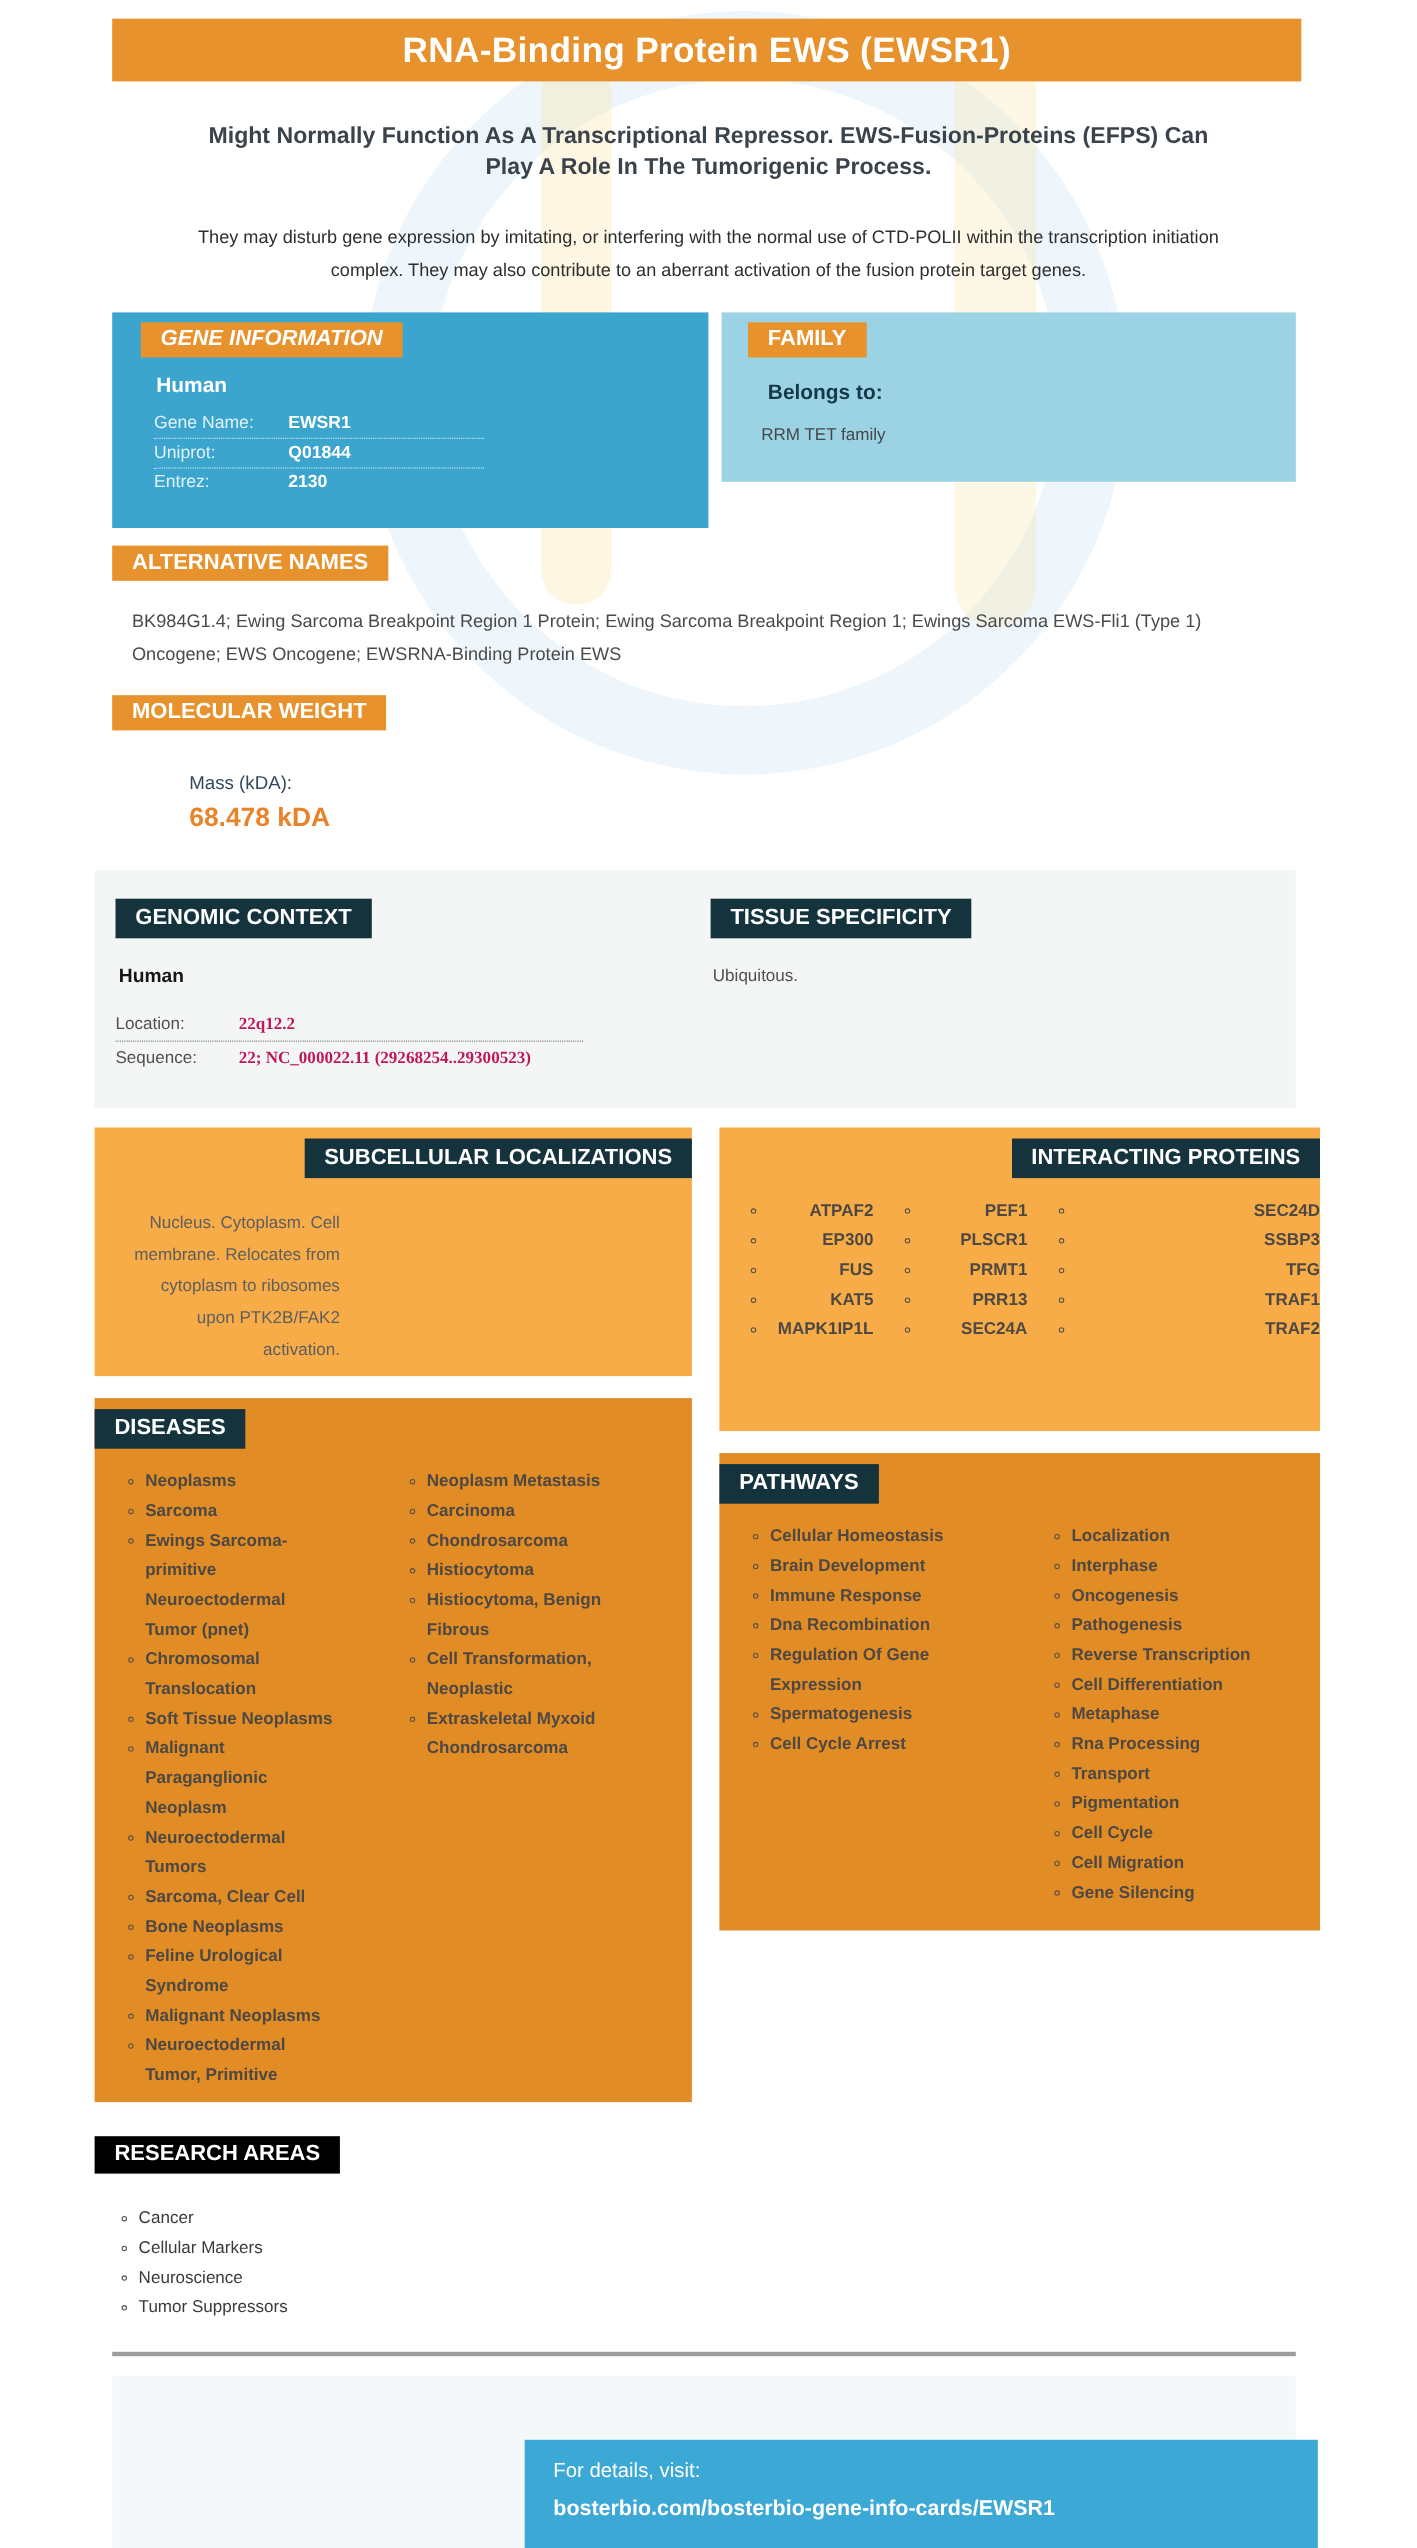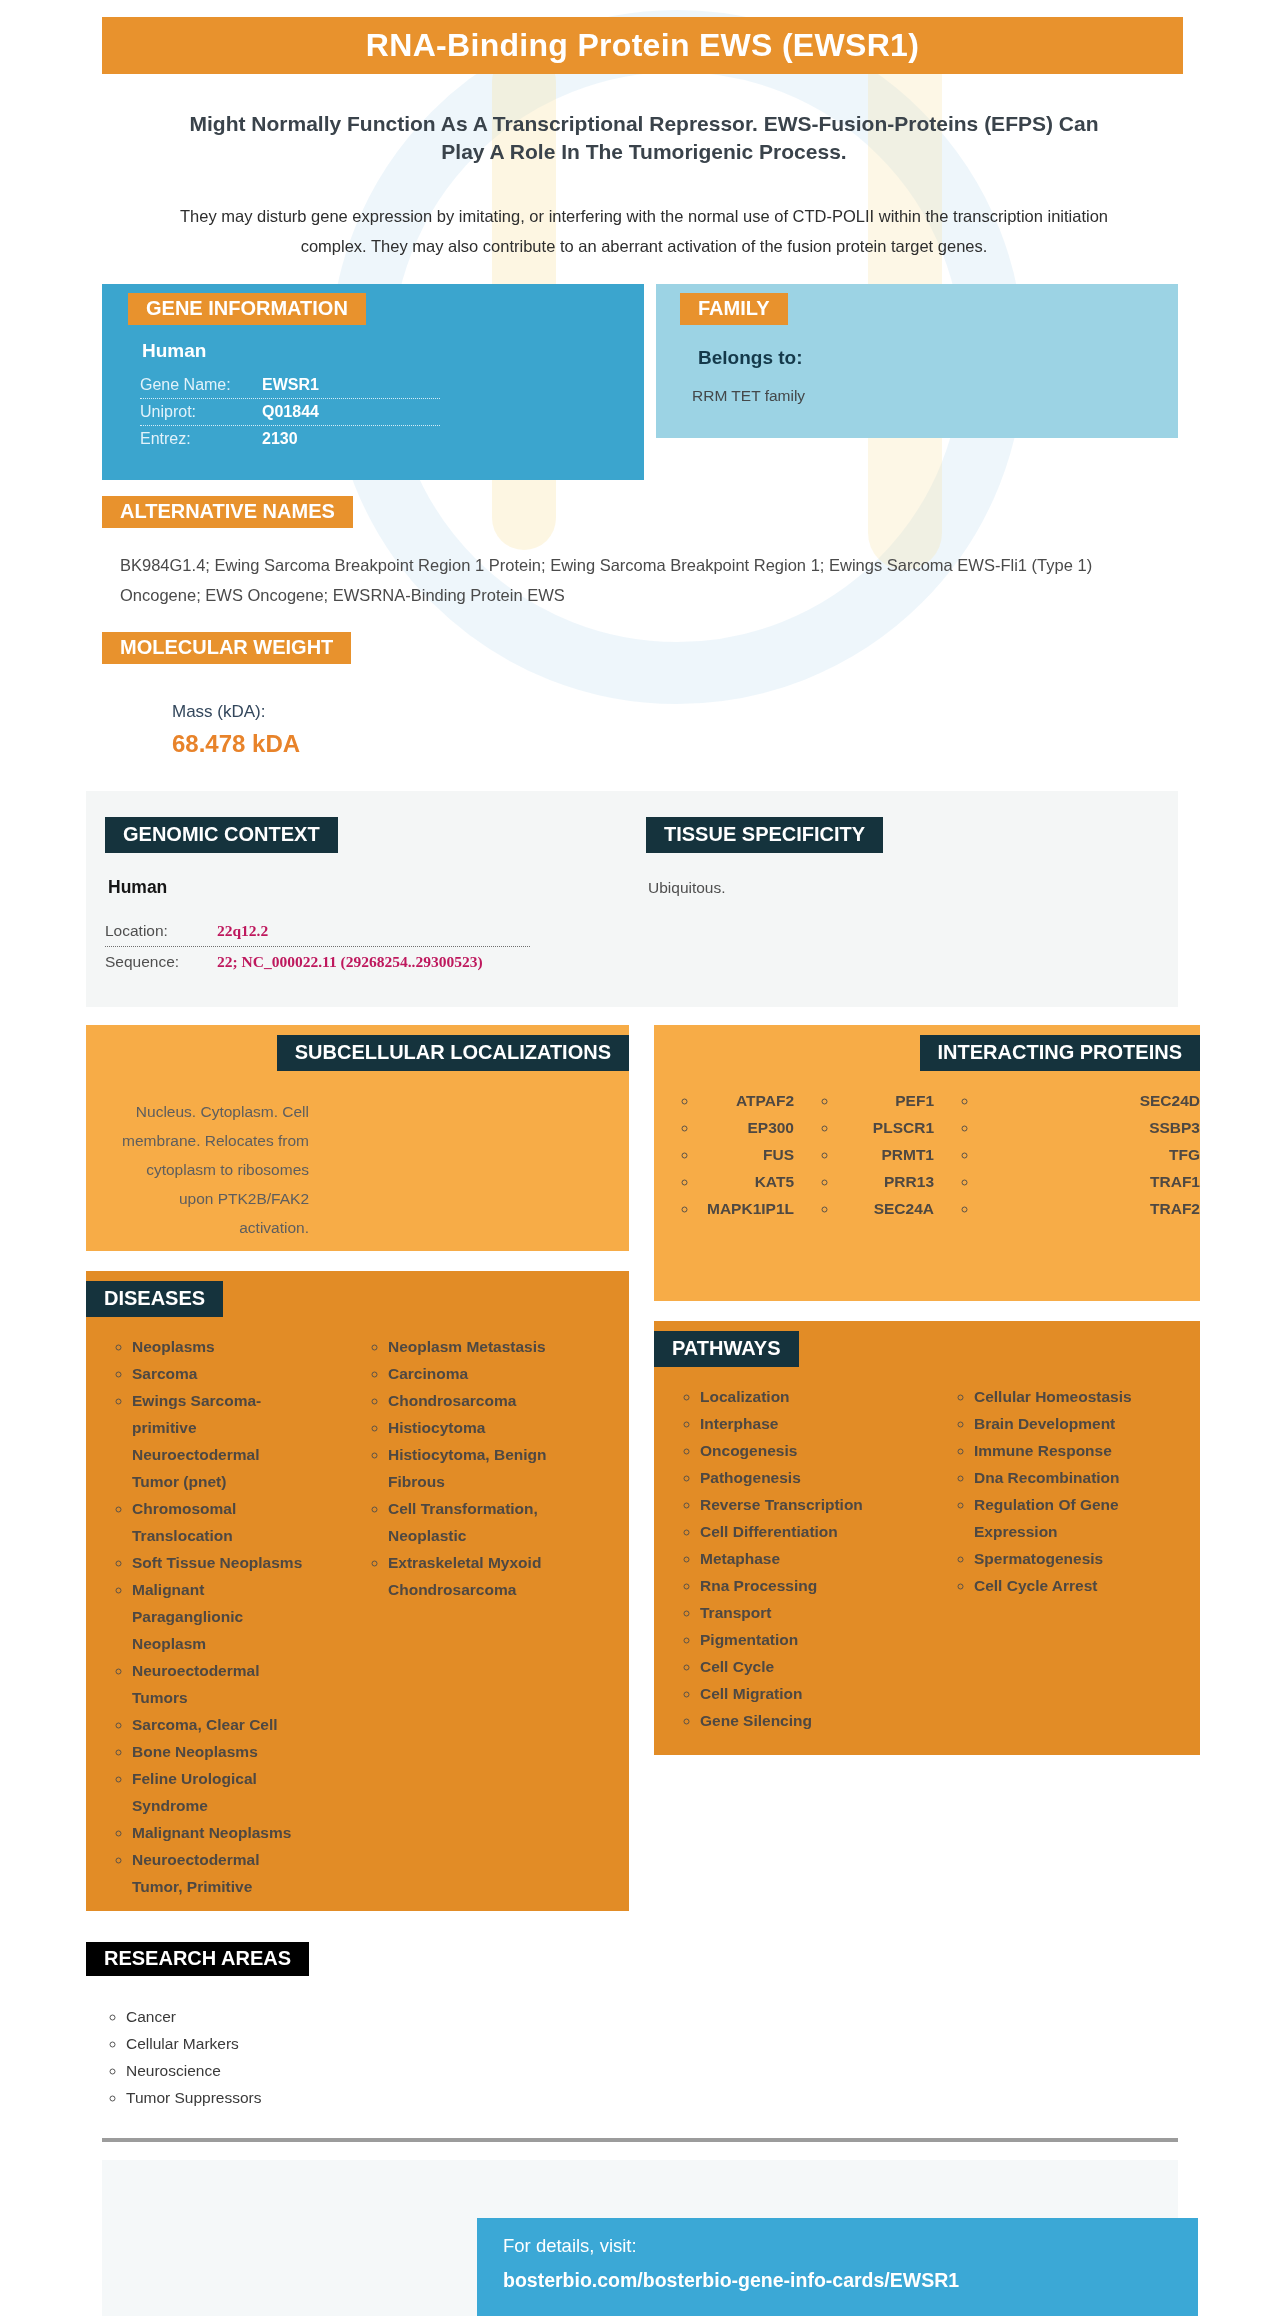--- a/index.html
+++ b/index.html
@@ -17,21 +17,21 @@
   .title-banner h1{margin:0;color:#fff;font-size:32px;font-weight:bold;letter-spacing:.3px;}
   .subtitle{margin:36px 175px 0;text-align:center;color:#3A434B;font-size:21px;font-weight:bold;line-height:1.35;}
   .intro{margin:34px 150px 0;text-align:center;color:#2E2E2E;font-size:16.5px;line-height:1.85;}
 
   
   .orange-tab{display:inline-block;background:#E8922D;color:#fff;font-weight:bold;font-size:20px;padding:5px 18px 6px;line-height:1.05;}
 
   
   .top-row{display:flex;gap:12px;margin:22px 0 0 102px;align-items:flex-start;}
   .gene-box{width:542px;height:196px;background:#3BA5CE;box-sizing:border-box;padding-top:9px;}
-  .gene-box .orange-tab{margin-left:26px;}
+  .gene-box .orange-tab{margin-left:26px;font-style:italic;}
   .gene-species{margin:15px 0 10px 40px;color:#fff;font-size:19px;font-weight:bold;}
   .info-rows{margin-left:38px;}
   .info-row{display:flex;width:300px;font-size:16px;padding:4px 0;}
   .info-row.dotted{border-bottom:1px dotted #D6EDF7;}
   .info-label{width:122px;color:#E2F2FA;}
   .info-value{color:#fff;font-weight:bold;}
   .family-box{width:522px;height:154px;background:#9CD3E4;box-sizing:border-box;padding-top:9px;}
   .family-box .orange-tab{margin-left:24px;}
   .belongs{margin:22px 0 0 42px;color:#14394A;font-size:19px;font-weight:bold;}
   .family-value{margin:18px 0 0 36px;color:#44484A;font-size:15.5px;}
@@ -255,43 +255,43 @@
               <li>TRAF1</li>
               <li>TRAF2</li>
             </ul>
         </div>
       </section>
 
       <section class="box dark-orange pathways-box">
         <div class="teal-tab">PATHWAYS</div>
         <div class="multi-col">
           <ul>
+              <li>Cellular Homeostasis</li>
+              <li>Brain Development</li>
+              <li>Immune Response</li>
+              <li>Dna Recombination</li>
+              <li>Regulation Of Gene Expression</li>
+              <li>Spermatogenesis</li>
+              <li>Cell Cycle Arrest</li>
+            </ul>
+          <ul>
               <li>Localization</li>
               <li>Interphase</li>
               <li>Oncogenesis</li>
               <li>Pathogenesis</li>
               <li>Reverse Transcription</li>
               <li>Cell Differentiation</li>
               <li>Metaphase</li>
               <li>Rna Processing</li>
               <li>Transport</li>
               <li>Pigmentation</li>
               <li>Cell Cycle</li>
               <li>Cell Migration</li>
               <li>Gene Silencing</li>
             </ul>
-          <ul>
-              <li>Cellular Homeostasis</li>
-              <li>Brain Development</li>
-              <li>Immune Response</li>
-              <li>Dna Recombination</li>
-              <li>Regulation Of Gene Expression</li>
-              <li>Spermatogenesis</li>
-              <li>Cell Cycle Arrest</li>
-            </ul>
         </div>
       </section>
 
     </div>
   </div>
 
   <div class="rule"></div>
 
   <footer class="footer-box">
     <div class="footer-blue">

